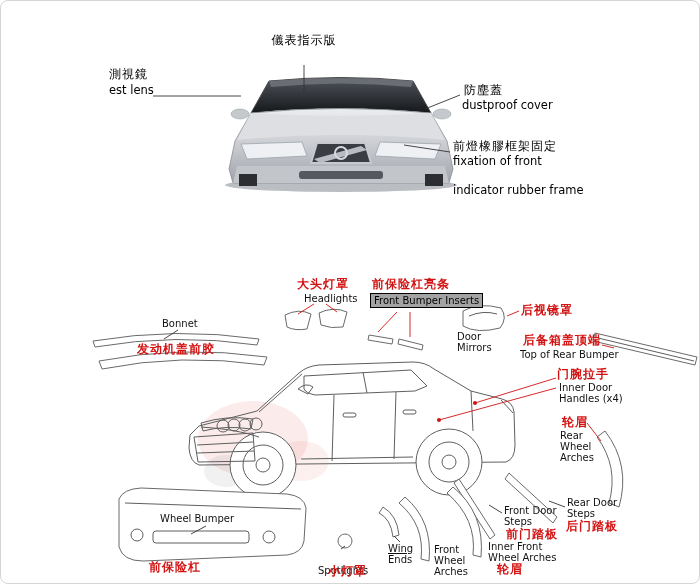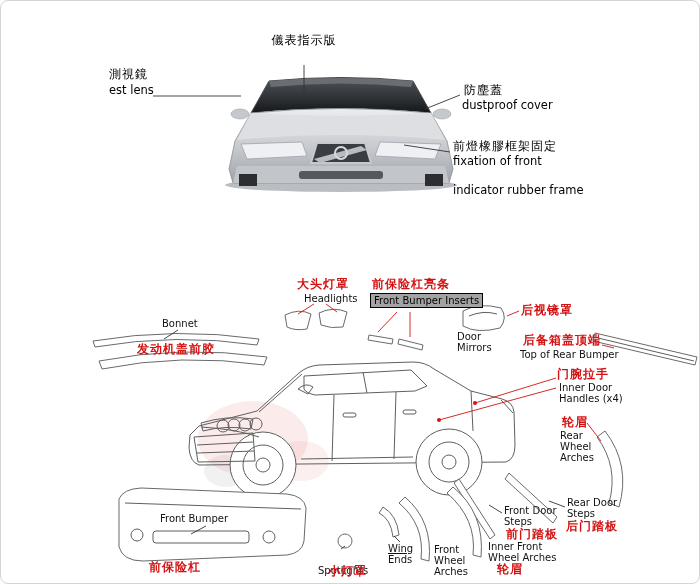--- a/index.html
+++ b/index.html
@@ -212,16 +212,16 @@
   <div class="lbl en-b" style="left:433px;top:543px;">Front</div>
   <div class="lbl en-b" style="left:433px;top:554px;">Wheel</div>
   <div class="lbl en-b" style="left:433px;top:565px;">Arches</div>
 
   <div class="lbl en-b" style="left:387px;top:542px;text-decoration:underline;">Wing</div>
   <div class="lbl en-b" style="left:387px;top:553px;">Ends</div>
 
   <div class="lbl en-b" style="left:317px;top:564px;">Spotlights</div>
   <div class="lbl zh-r" style="left:327px;top:564px;">小灯罩</div>
 
-  <div class="lbl en-b" style="left:159px;top:512px;">Front Bumper</div>
+  <div class="lbl en-b" style="left:159px;top:512px;">Wheel Bumper</div>
   <div class="lbl zh-r" style="left:148px;top:560px;">前保险杠</div>
 
 </div>
 
 </body></html>

